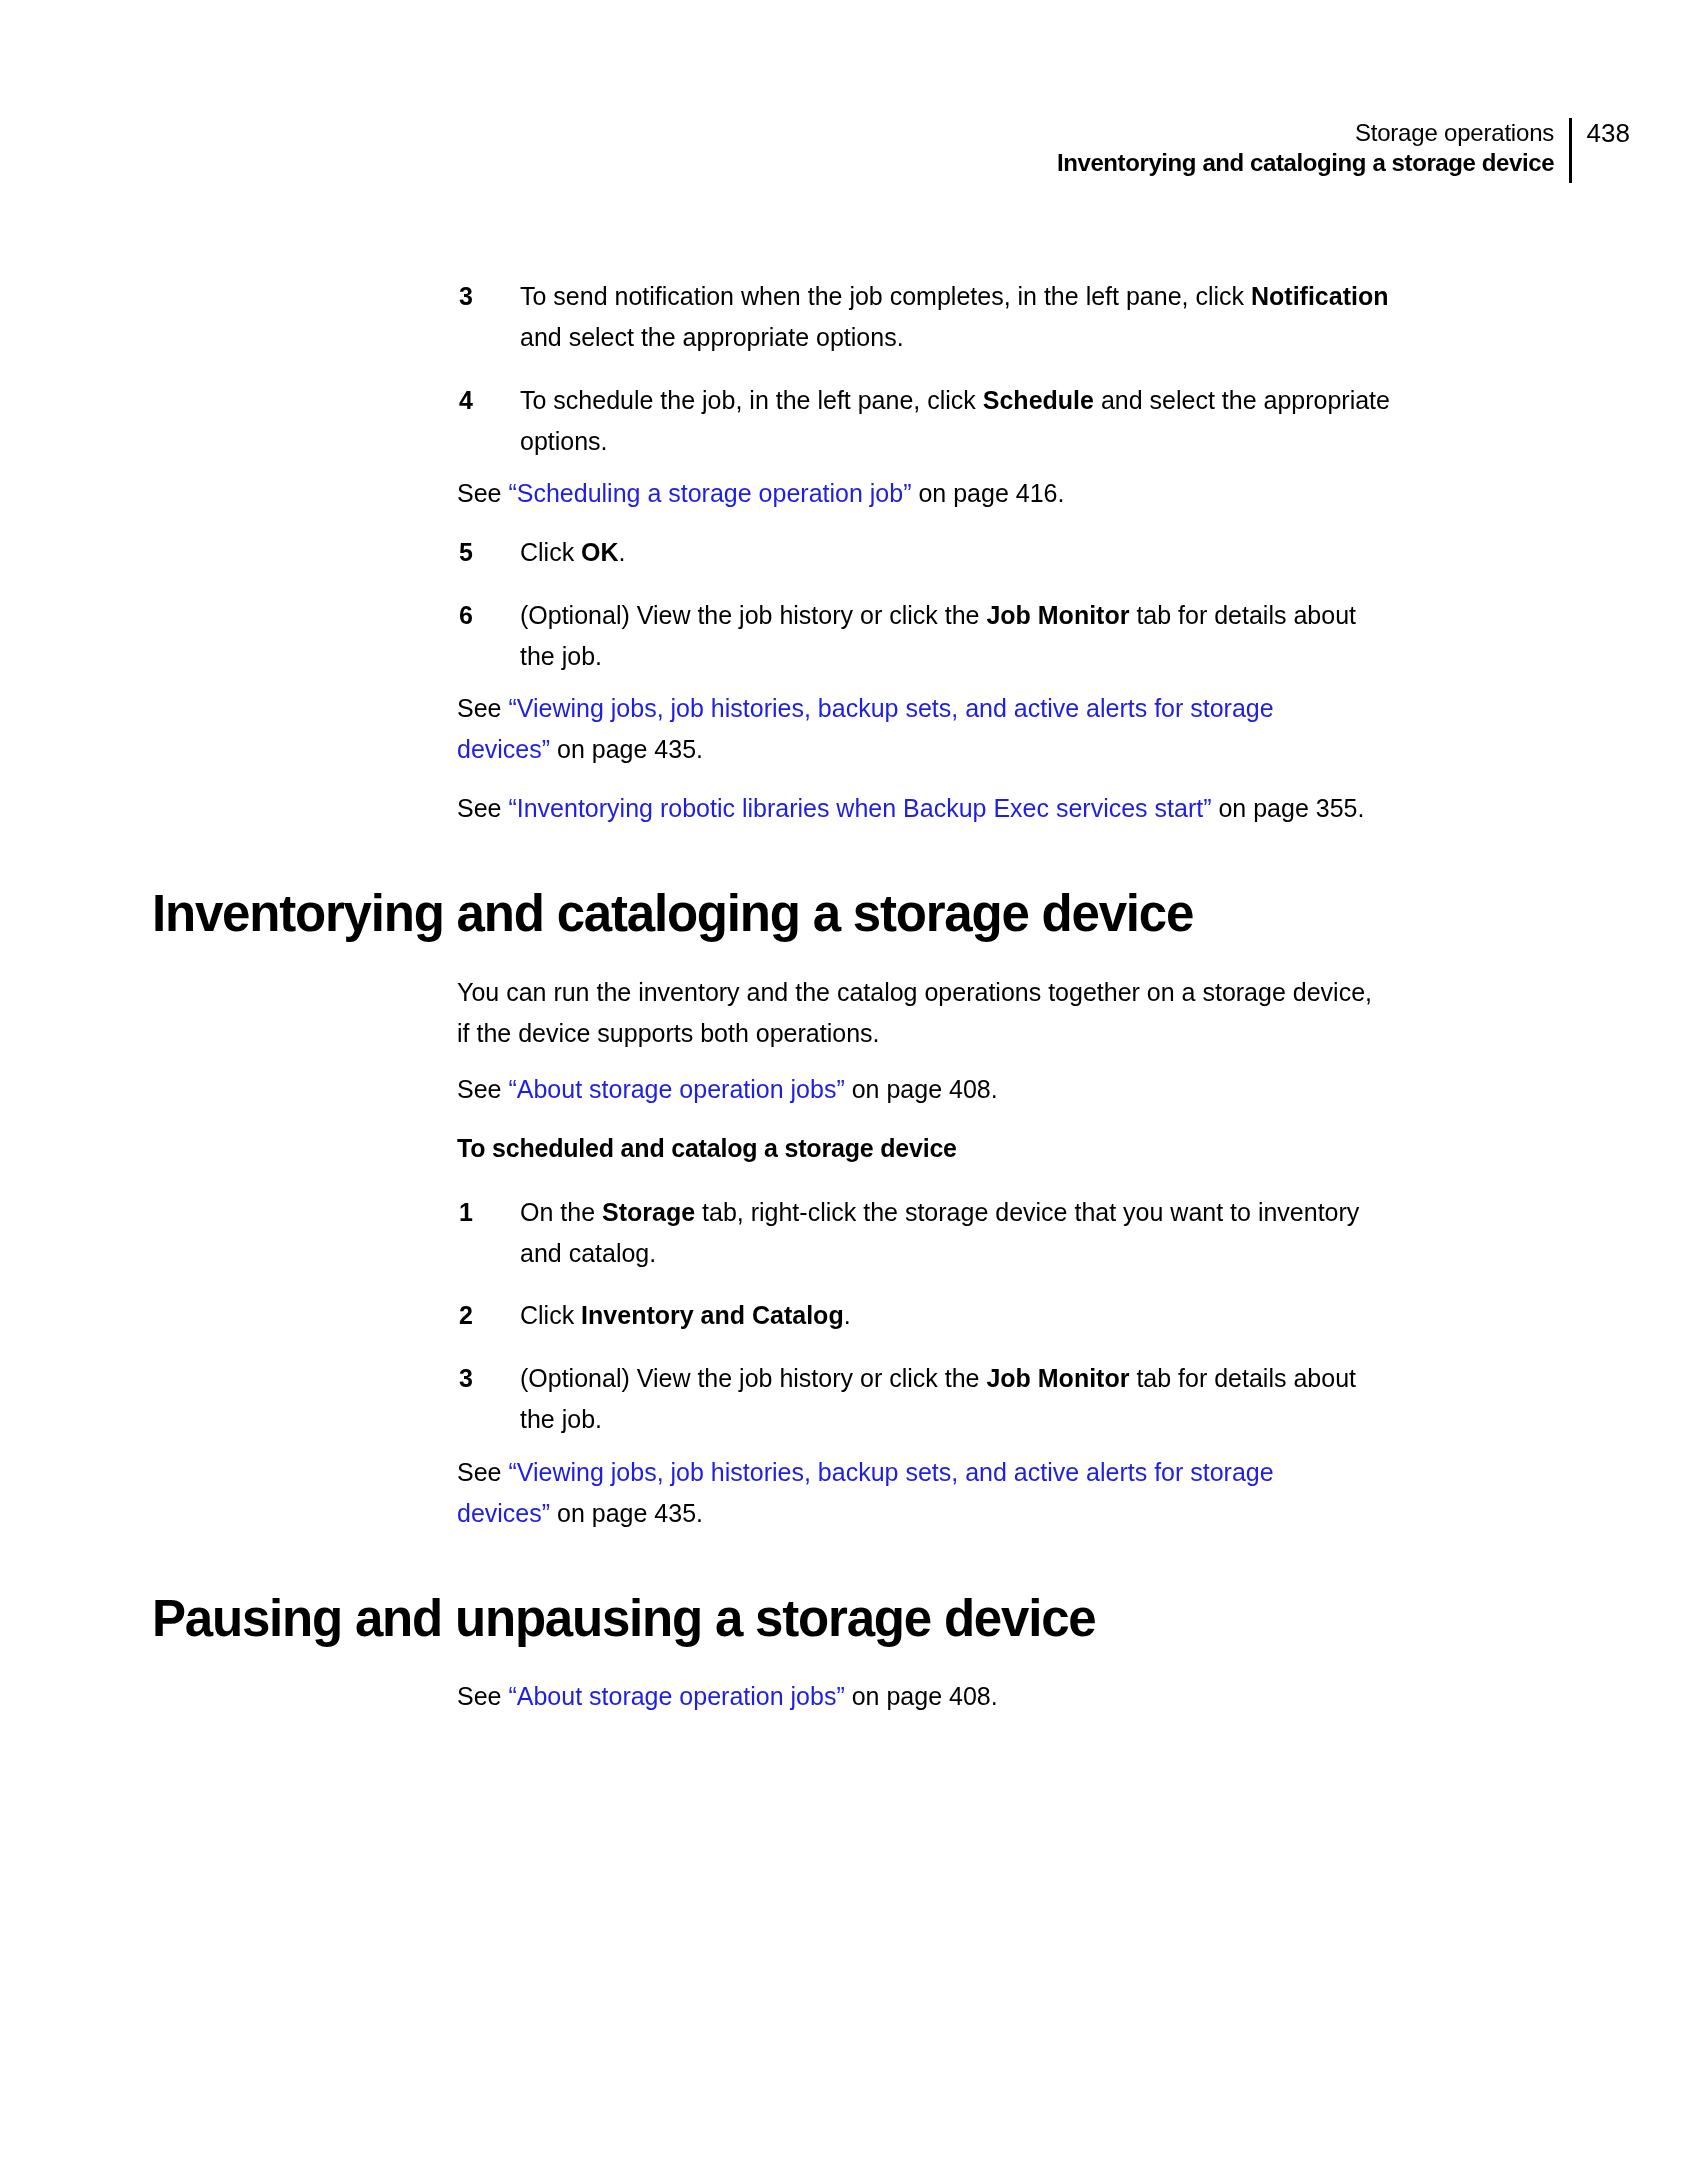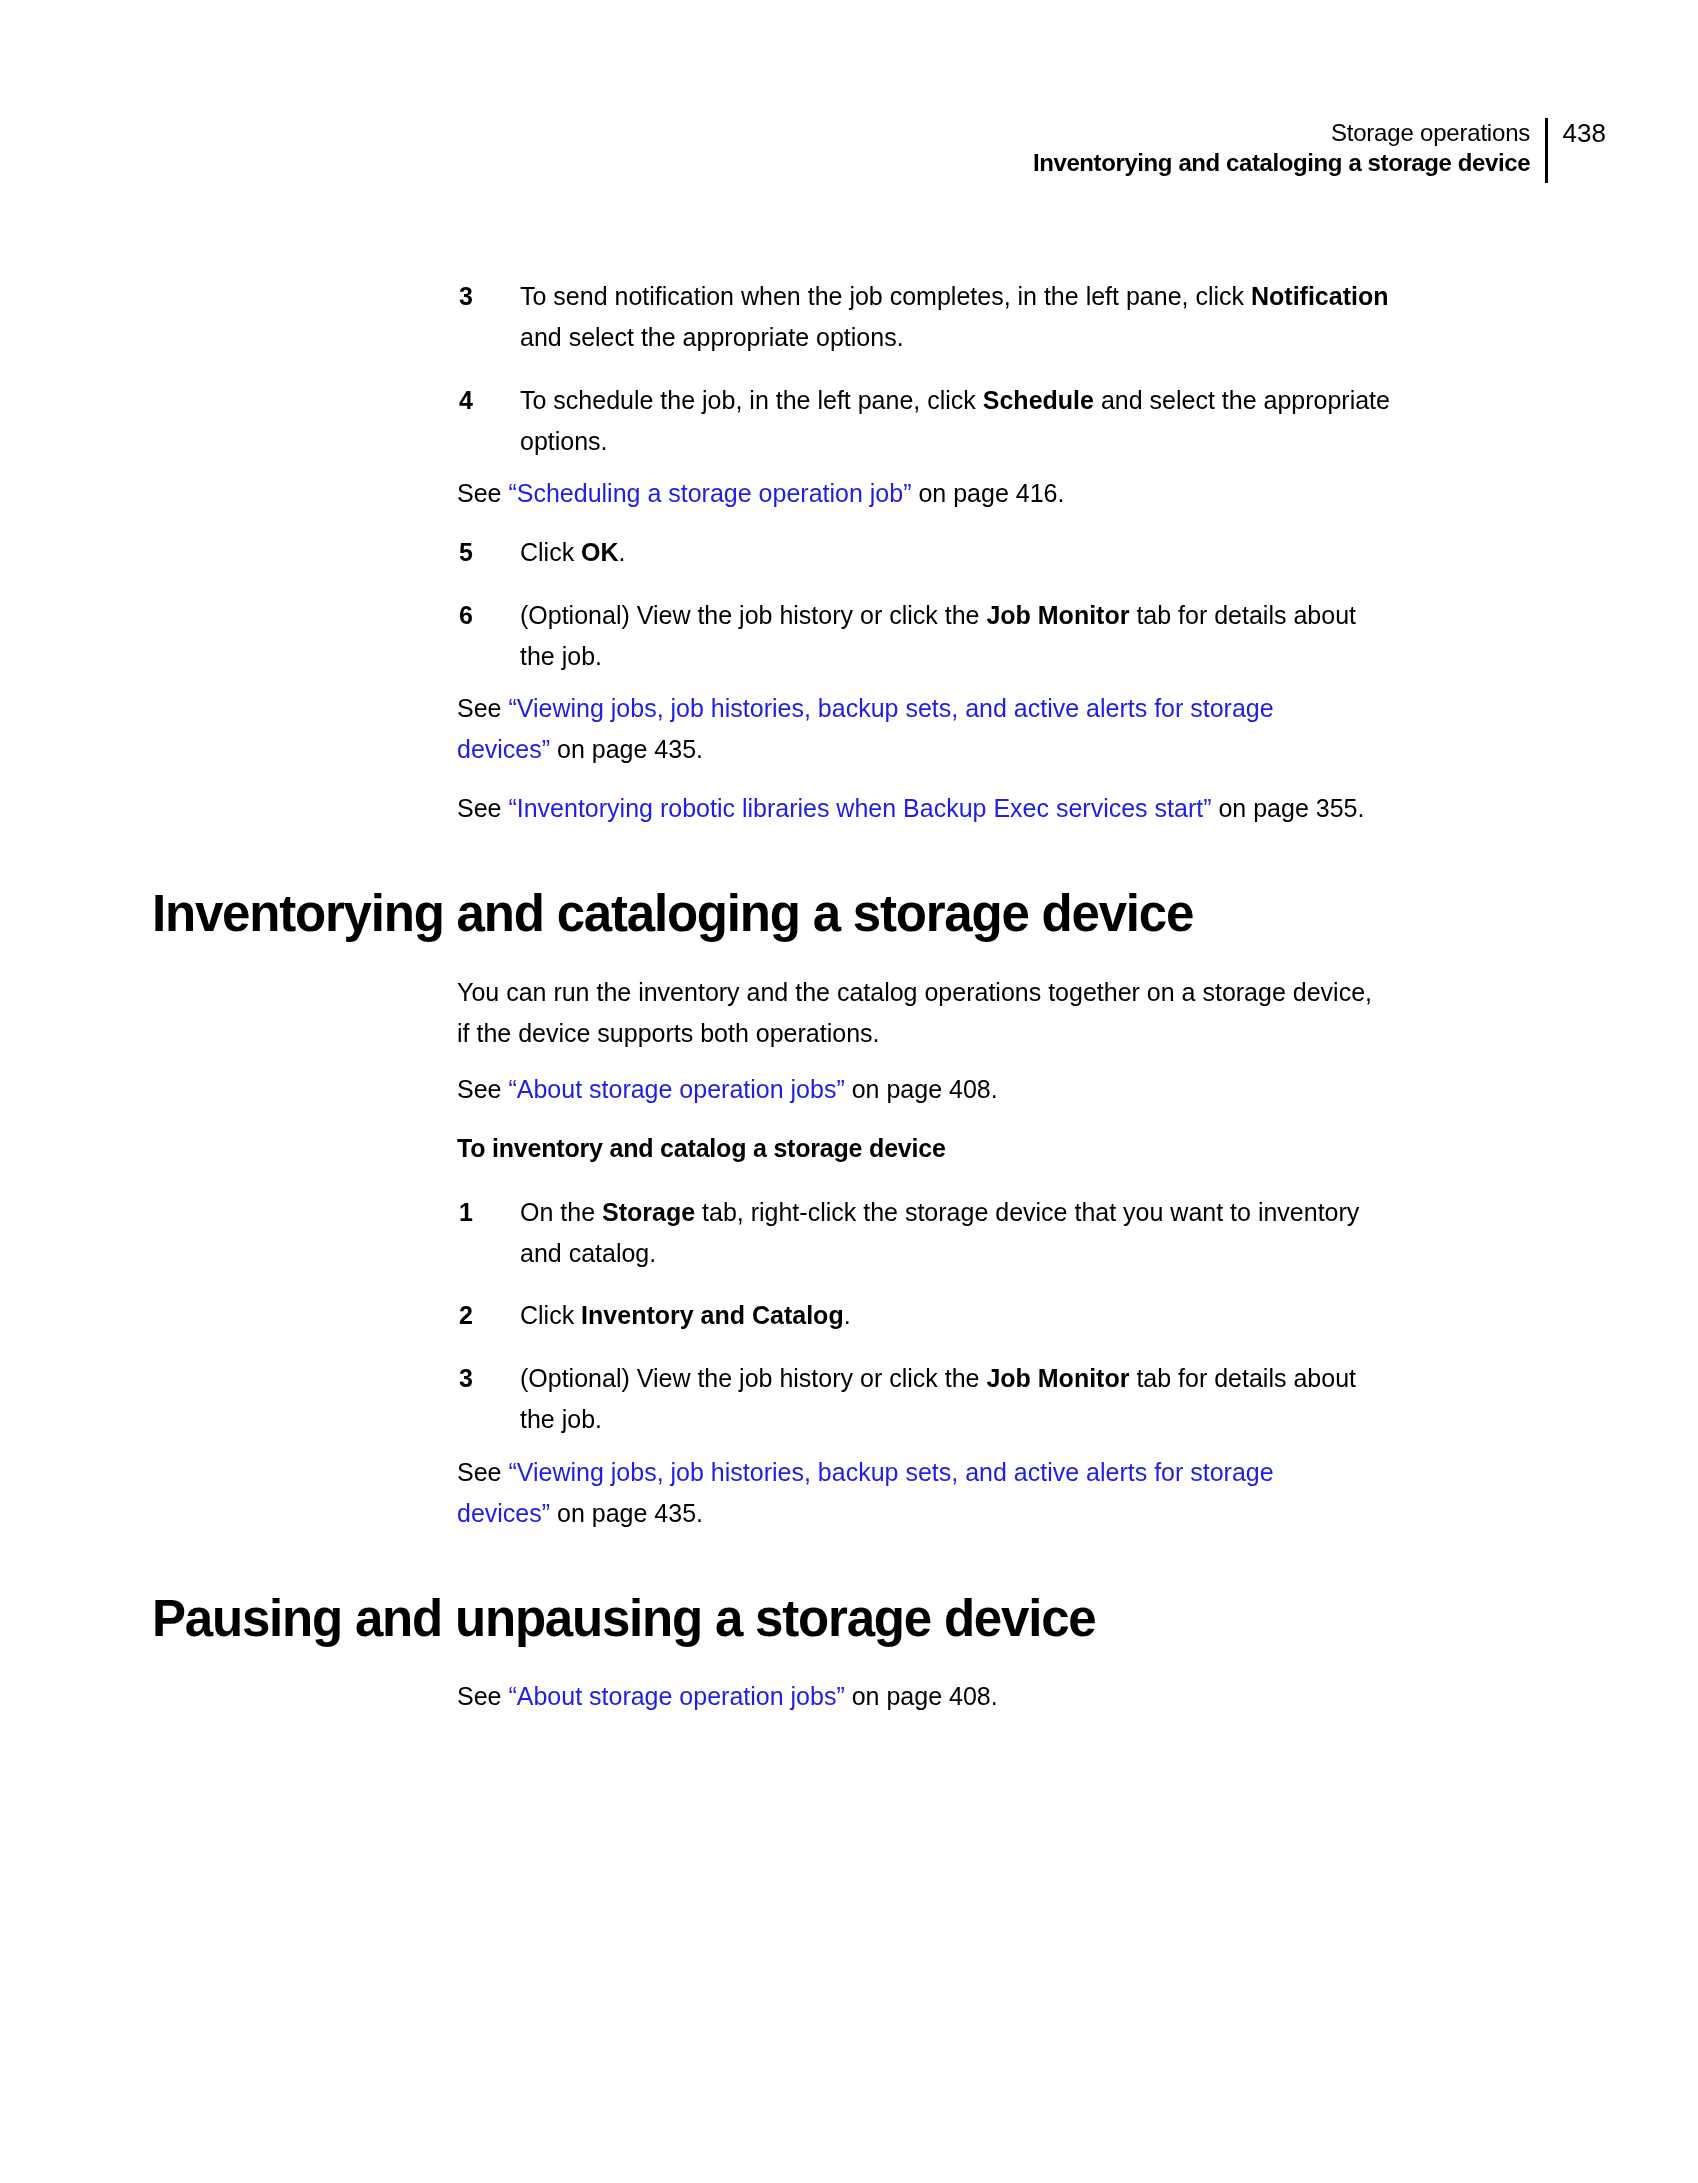--- a/index.html
+++ b/index.html
@@ -11,21 +11,21 @@
     font-family:"Liberation Sans","DejaVu Sans",sans-serif;
     font-size:25px;
     line-height:41px;
     color:#000;
     overflow:hidden;
   }
   
   .pagehead{
     position:absolute;
     top:118px;
-    right:92px;
+    right:68px;
     display:flex;
     align-items:stretch;
   }
   .ph-left{
     text-align:right;
     font-size:24px;
     line-height:30px;
     padding-right:15px;
     padding-bottom:5px;
     letter-spacing:-0.2px;
@@ -122,21 +122,21 @@
         <div class="body"><span>(Optional) View the job history or click the </span><span class="b">Job Monitor</span><span> tab for details about
 the job.</span></div>
       </div>
       <div class="see indent-step"><span>See </span><a class="link">“Viewing jobs, job histories, backup sets, and active alerts for storage
 devices”</a><span> on page 435.</span></div>
       <div class="see"><span>See </span><a class="link">“Inventorying robotic libraries when Backup Exec services start”</a><span> on page 355.</span></div>
       <h1 class="heading">Inventorying and cataloging a storage device</h1>
       <div class="para">You can run the inventory and the catalog operations together on a storage device,
 if the device supports both operations.</div>
       <div class="see"><span>See </span><a class="link">“About storage operation jobs”</a><span> on page 408.</span></div>
-      <div class="subheading">To inventory and catalog a storage device</div>
+      <div class="subheading">To scheduled and catalog a storage device</div>
       <div class="step">
         <div class="num">1</div>
         <div class="body"><span>On the </span><span class="b">Storage</span><span> tab, right-click the storage device that you want to inventory
 and catalog.</span></div>
       </div>
       <div class="step">
         <div class="num">2</div>
         <div class="body"><span>Click </span><span class="b">Inventory and Catalog</span><span>.</span></div>
       </div>
       <div class="step">

